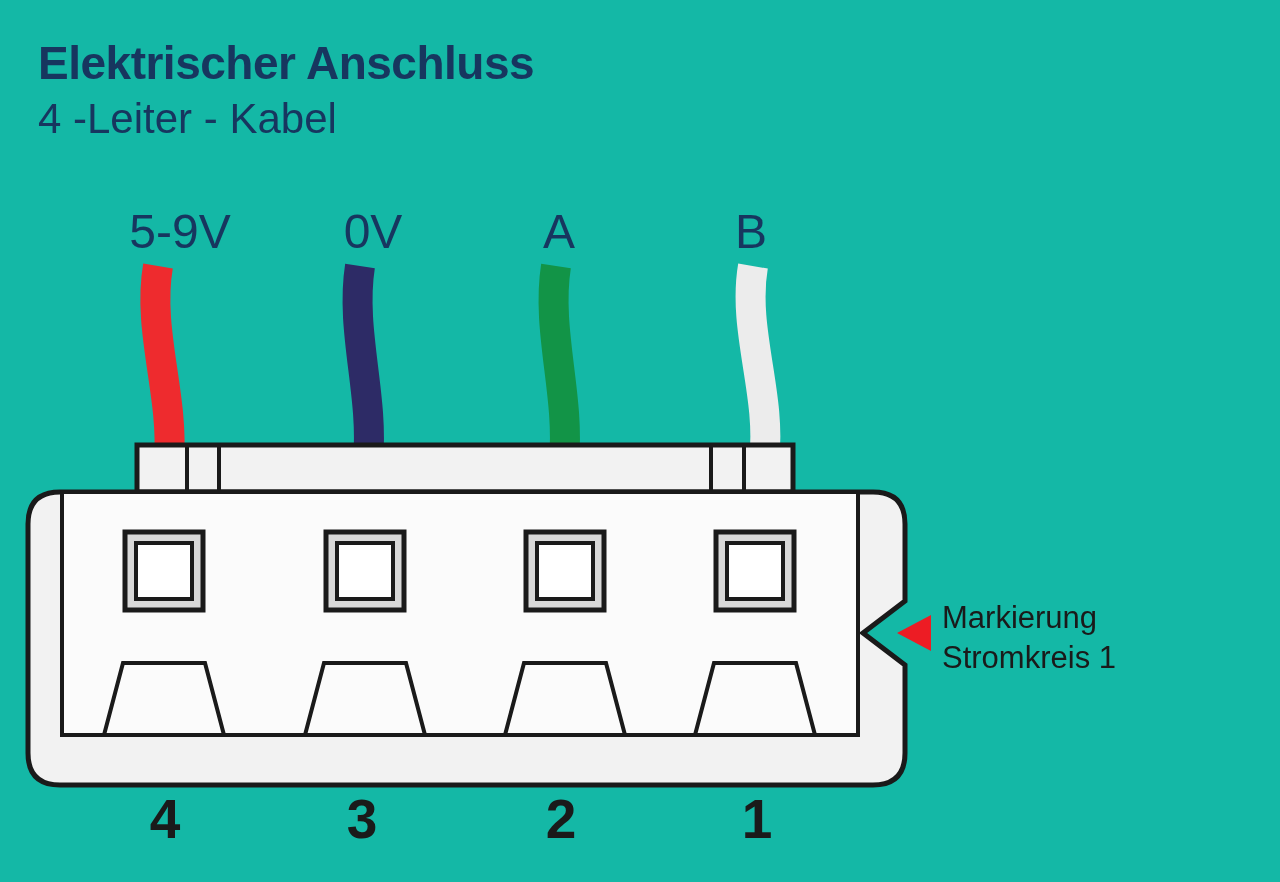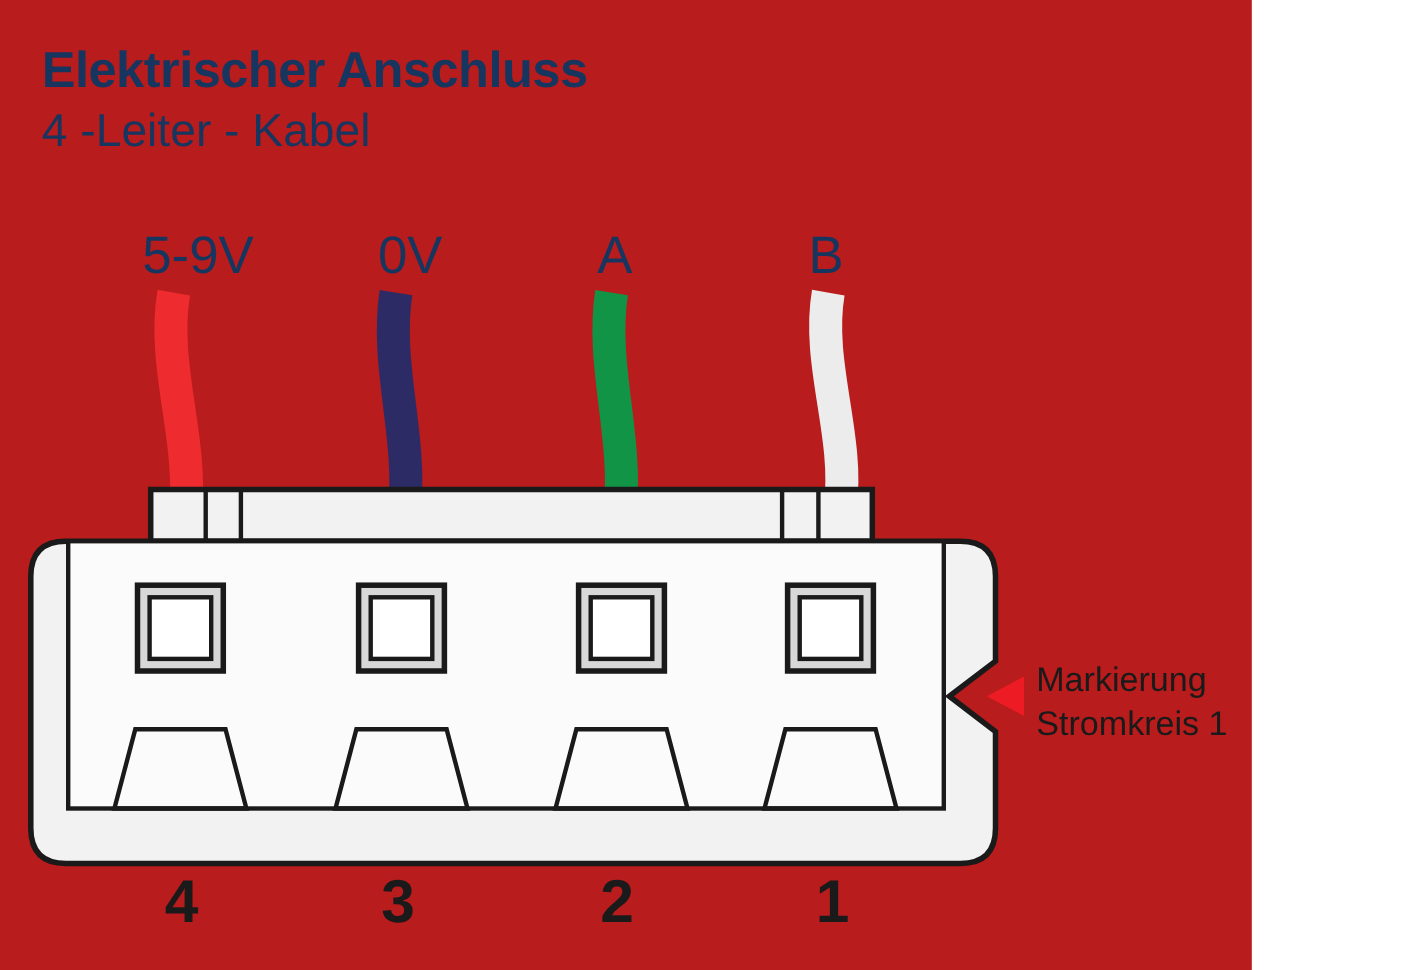--- a/index.html
+++ b/index.html
@@ -1,20 +1,20 @@
 <!DOCTYPE html>
 <html><head>
 <meta charset="utf-8">
 <style>
   html, body { margin: 0; padding: 0; background: #ffffff; }
   .page {
     position: relative;
-    width: 1138px;
+    width: 1280px;
     height: 882px;
-    background: #b91c1c;
+    background: #14b8a6;
     overflow: hidden;
     font-family: "Liberation Sans", sans-serif;
   }
   svg text {
     font-family: "Liberation Sans", sans-serif;
   }
   .t-title    { font-size: 46px; font-weight: bold; letter-spacing: -0.5px; }
   .t-subtitle { font-size: 42px; font-weight: normal; }
   .t-wirelabel{ font-size: 48px; font-weight: normal; }
   .t-pin      { font-size: 55px; font-weight: bold; }

